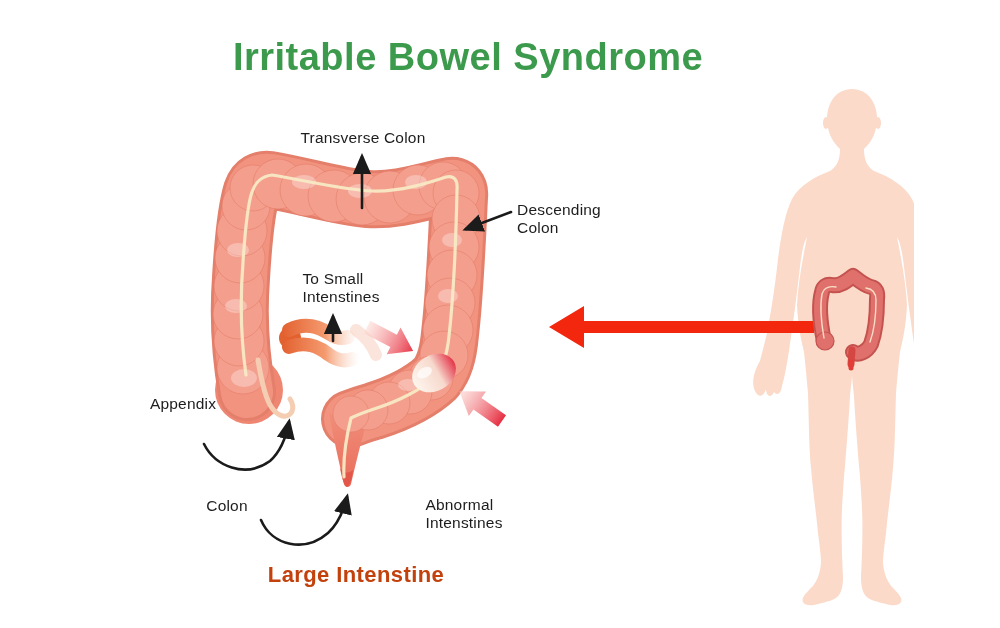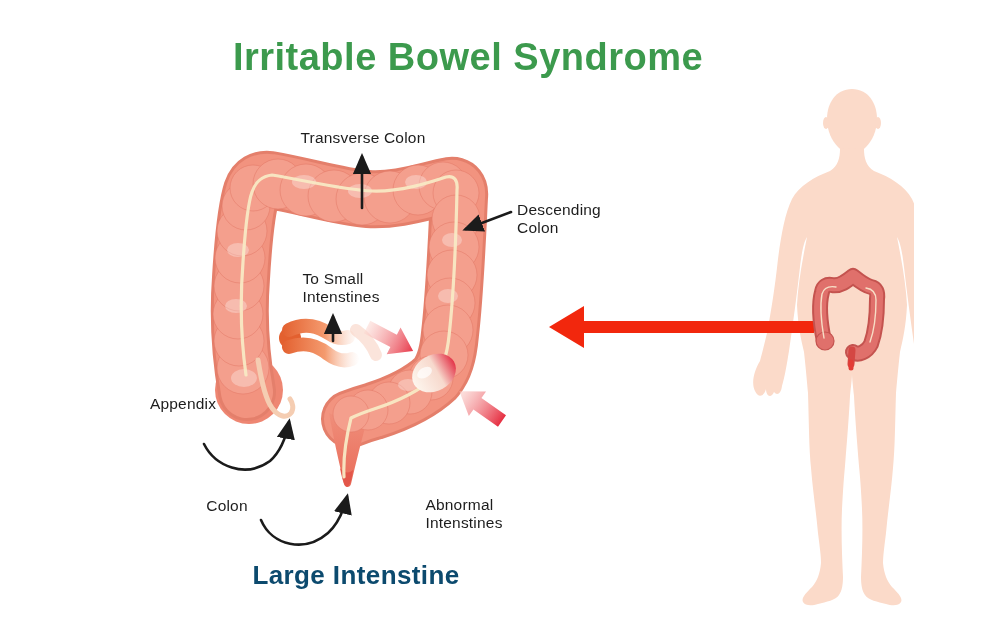--- a/index.html
+++ b/index.html
@@ -9,21 +9,21 @@
   }
   .title{
     position:absolute;left:468px;top:57px;transform:translate(-50%,-50%);
     font-size:38px;font-weight:700;color:#3c9a4d;white-space:nowrap;letter-spacing:.5px;margin:0;
   }
   .lbl{
     position:absolute;transform:translate(-50%,-50%);
     font-size:15.5px;font-weight:500;color:#1d1d1d;line-height:1.18;
     text-align:left;white-space:pre-line;letter-spacing:.2px;
   }
-  .lbl.big{font-size:26px;font-weight:700;color:#0c4a6e;letter-spacing:.4px;white-space:nowrap;}
+  .lbl.big{font-size:22px;font-weight:700;color:#c2410c;letter-spacing:.4px;white-space:nowrap;}
   svg{position:absolute;left:0;top:0;}
   .haus{fill:#f49f8d;stroke:#df7361;stroke-opacity:.45;stroke-width:1;}
   .hl{fill:rgba(255,255,255,.30);}
   .blk{stroke:#1b1b1b;stroke-width:2.6;fill:none;stroke-linecap:round;}
 </style>
 </head>
 <body>
 
 <div class="canvas">
 

